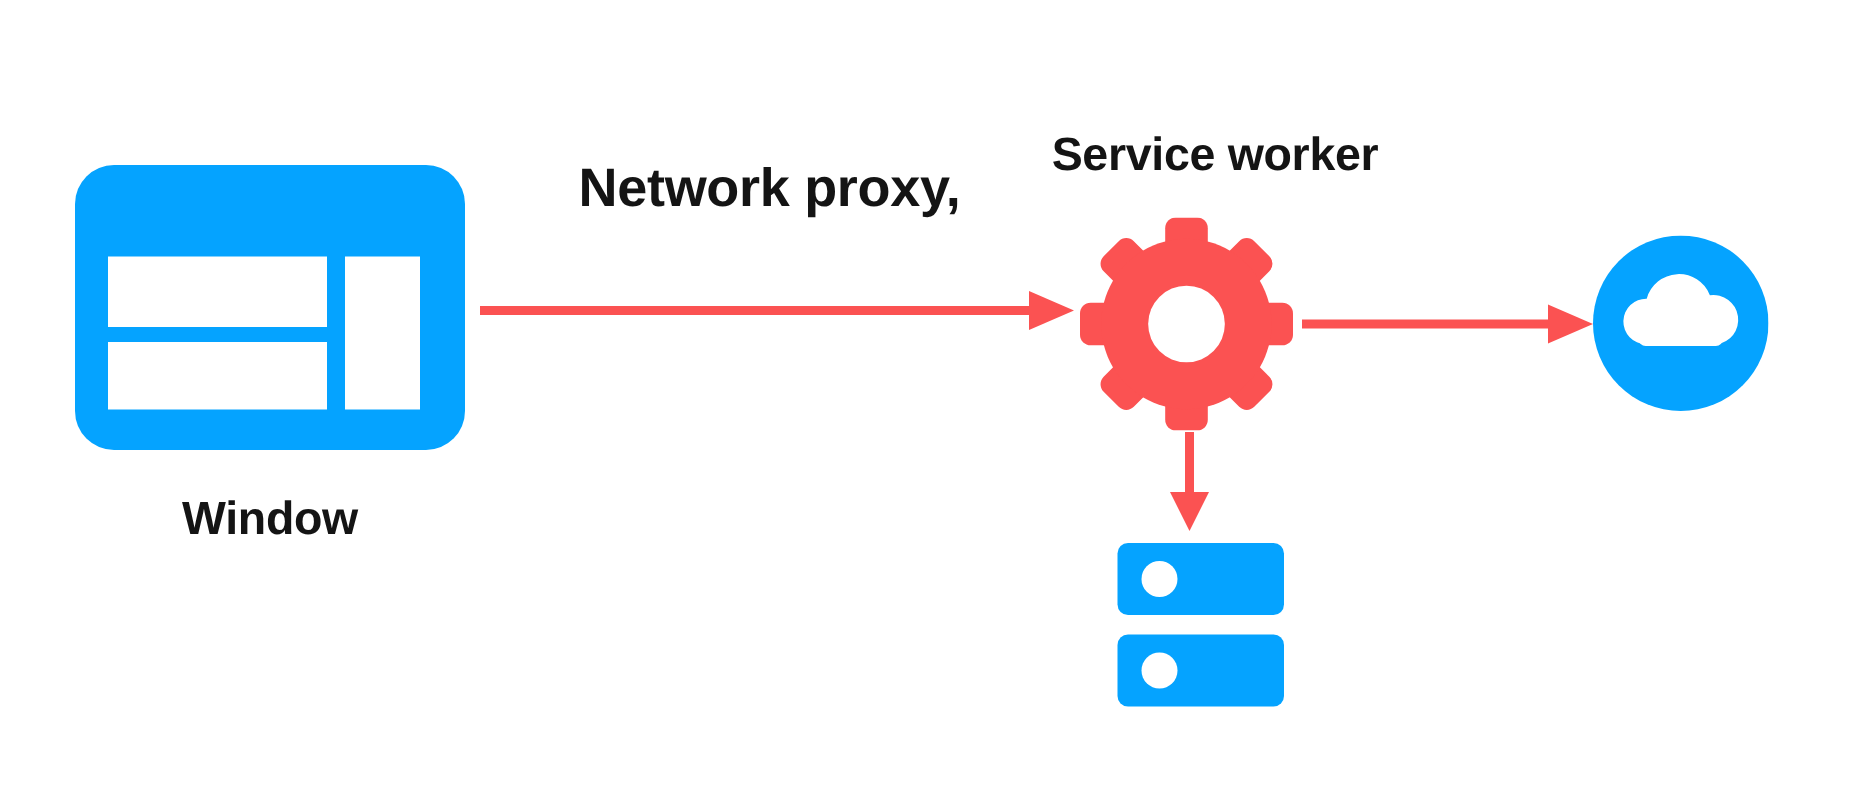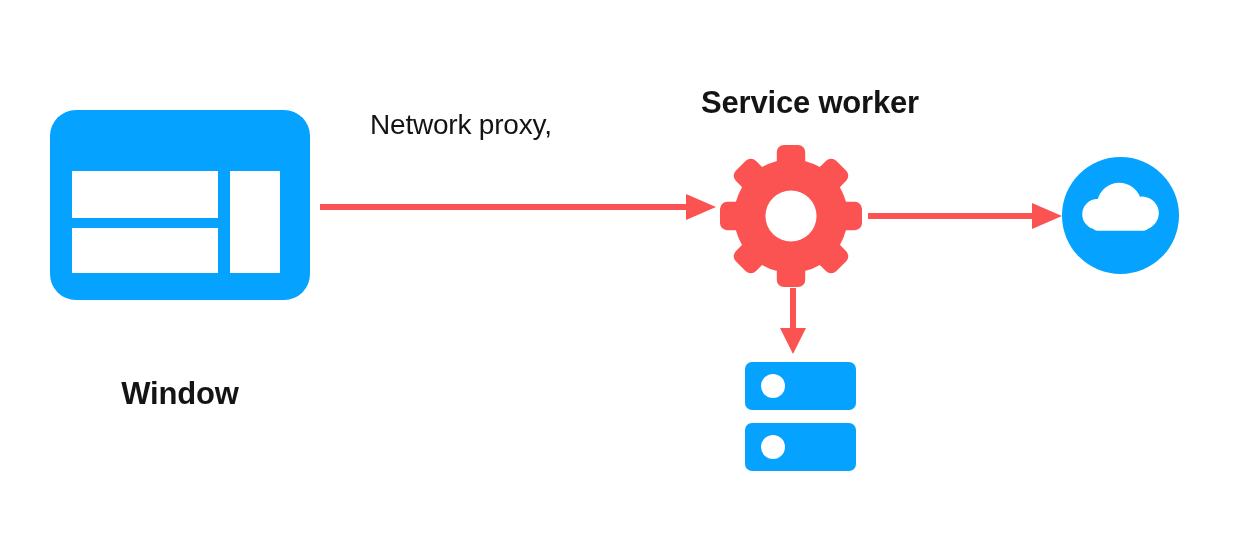--- a/index.html
+++ b/index.html
@@ -28,39 +28,38 @@
     letter-spacing: -0.2px;
     white-space: nowrap;
   }
   #window-label {
     left: 50px;
     top: 327px;
     width: 260px;
     text-align: center;
     font-size: 31px;
     line-height: 38px;
-    margin-top: 48px;
   }
   #sw-title {
     left: 660px;
     top: 84px;
     width: 300px;
     text-align: center;
     font-size: 31px;
     line-height: 38px;
   }
   #edge-label {
     left: 370px;
     top: 107px;
     width: 286px;
-    text-align: left;
-    font-size: 28px;
+    text-align: center;
+    font-size: 36px;
     line-height: 36px;
     white-space: normal;
-    font-weight: normal;
+    font-weight: bold;
     color: #141414;
   }
   #edge-label .ln { display: block; }
 
   
   #window-icon {
     position: absolute;
     left: 50px;
     top: 110px;
     width: 260px;

